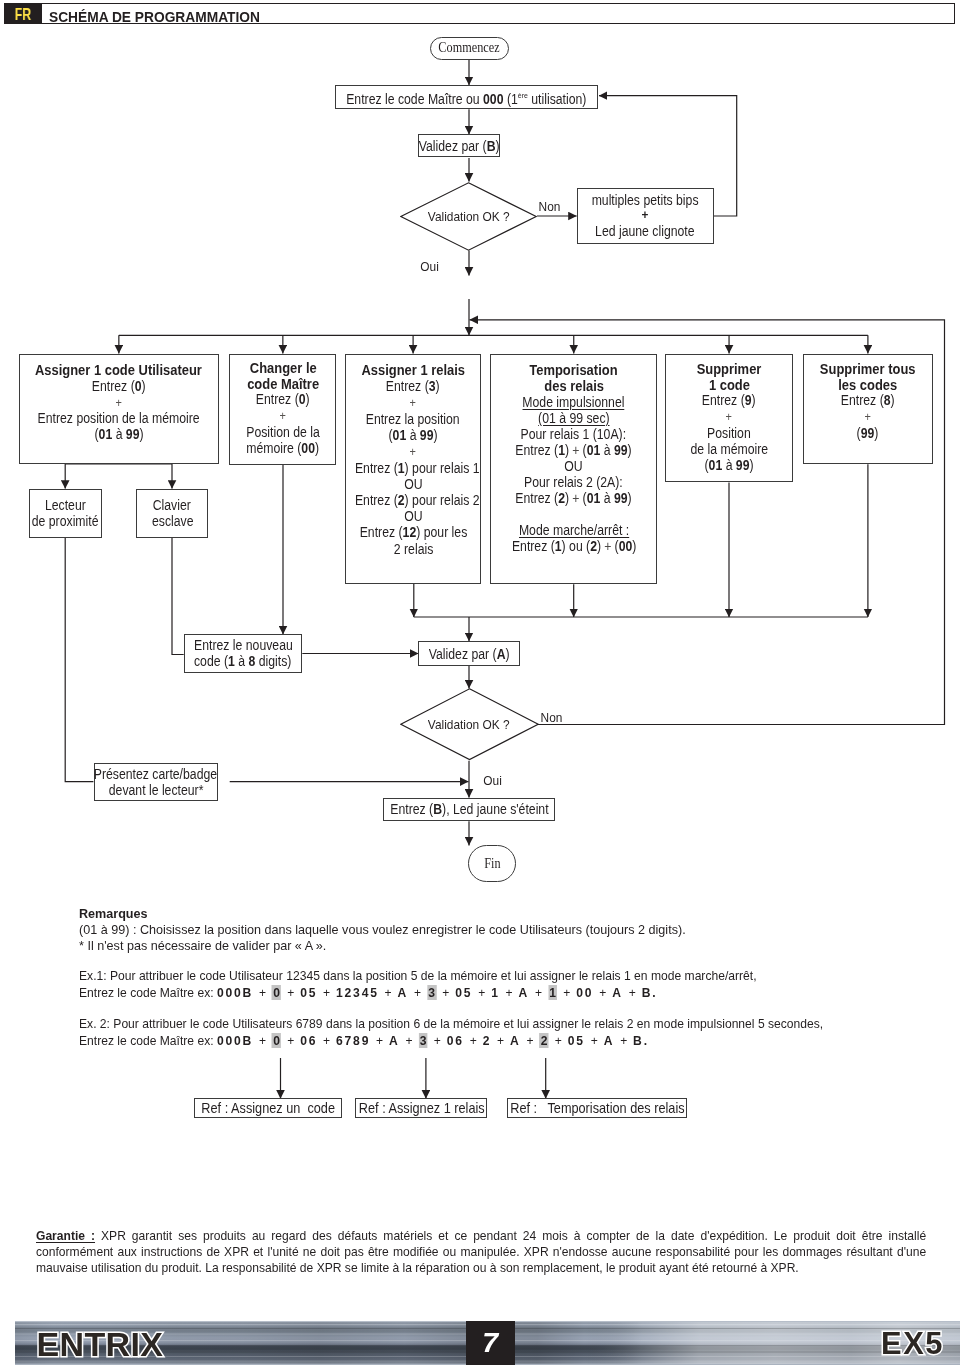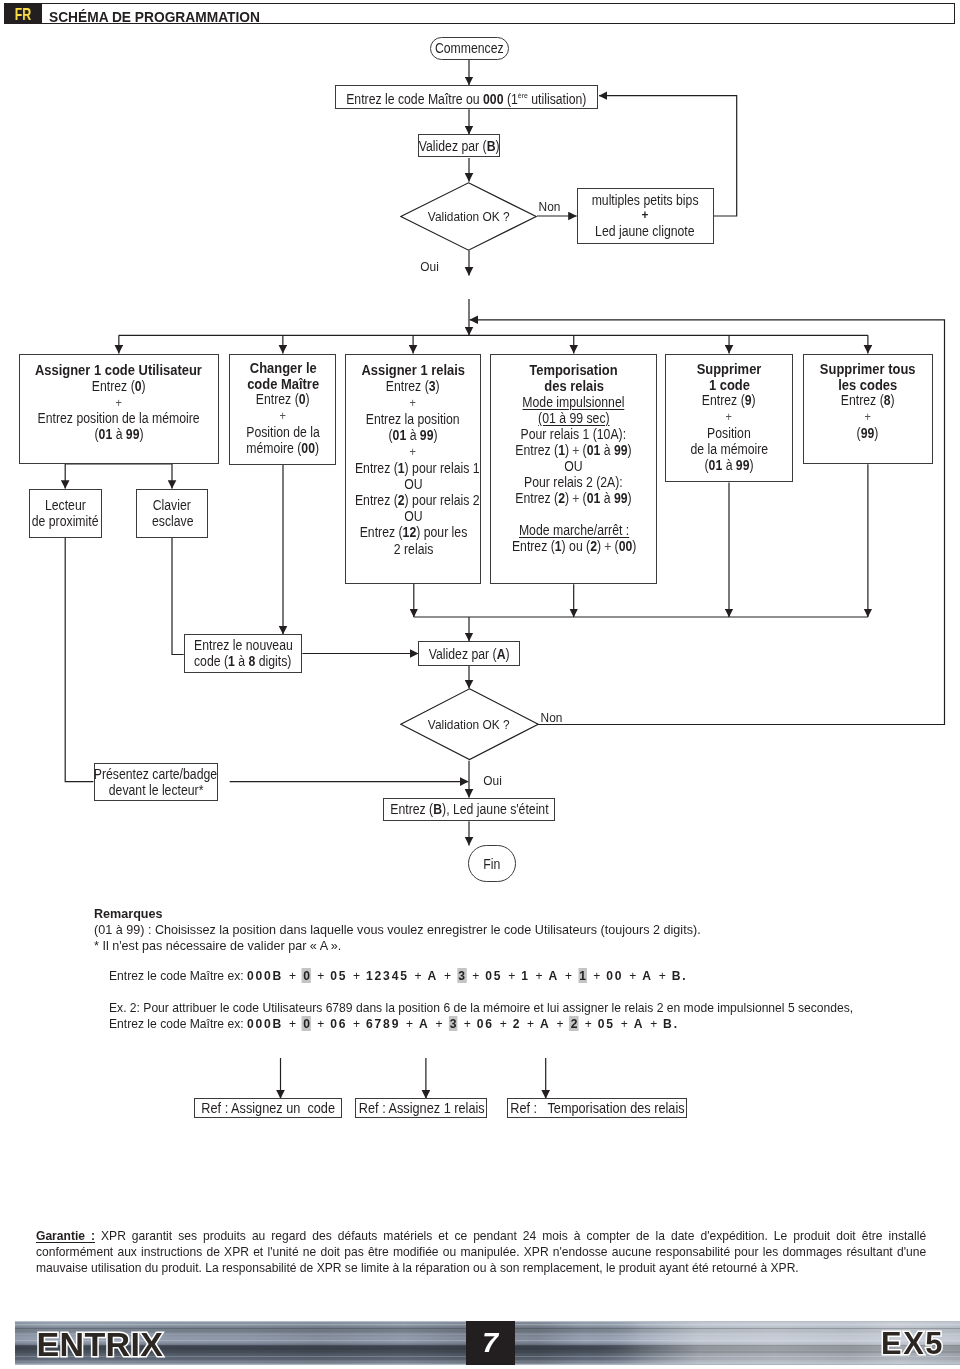--- a/index.html
+++ b/index.html
@@ -23,34 +23,34 @@
   #title-text{padding-left:7.7px;font-weight:bold;font-size:15.2px;position:relative;top:2.2px;
       display:inline-block;transform:scaleX(.906) translateZ(0);transform-origin:left center;color:#231f20;}
 
   
   #chart{left:0;top:0;width:960px;height:1140px;}
   #wires{position:absolute;left:0;top:0;width:960px;height:1140px;}
 
   .node{border:1.1px solid #3b3b3b;background:#fff;
         text-align:center;font-size:14px;line-height:16.05px;}
   .node.vcenter{display:flex;flex-direction:column;align-items:center;justify-content:center;}
-  .node.oval{border-radius:999px;}
+  .node.oval{border-radius:999px;font-family:Liberation Serif, serif;}
   .ttl{font-weight:bold;font-size:14.8px;}
   .ln{white-space:nowrap;display:inline-block;transform:scaleX(.875) translateZ(0);}
   .plus{font-size:12.5px;color:#56524f;}
   .op2{margin:0 8.7px;}
   .op3{margin:0 3.6px;color:#4d4a48;}
   .u{text-decoration:underline;text-underline-offset:1.5px;}
   b{font-weight:bold;}
 
   .lbl{font-size:13.6px;color:#231f20;white-space:nowrap;display:inline-block;transform:scaleX(.875) translateZ(0);}
 
   
   #notes{left:78.5px;top:906px;width:880px;font-size:13.42px;line-height:15.8px;}
-  #notes > div, #notes .ex > div{display:block;margin-left:15px;}
+  #notes > div, #notes .ex > div{display:block;}
   #notes .row{display:inline-block;white-space:nowrap;transform:scaleX(.939) translateZ(0);transform-origin:left center;}
   #notes .h{font-weight:bold;}
   .ex{margin-top:15.0px;font-size:12.9px;line-height:16.4px;}
   .ex .row{transform:scaleX(.95) translateZ(0);}
   .hl{background:#c4c4c4;padding:0 1px;}
   .op{font-weight:normal;margin:0 6.3px;}
   .exline2 b{letter-spacing:1.9px;}
   .exline2 b.hl{letter-spacing:0;padding:0 1.4px;}
 
   
@@ -193,20 +193,21 @@
       </div>
 <div class="abs node oval vcenter" style="left:468px;top:845.4px;width:47.7px;height:37px;">
         <span class="ln">Fin</span>
       </div>
 </div>
 <div class="abs" id="notes">
 <div><span class="row h">Remarques</span></div>
 <div><span class="row">(01 à 99) : Choisissez la position dans laquelle vous voulez enregistrer le code Utilisateurs (toujours 2 digits).</span></div>
 <div><span class="row">* Il n'est pas nécessaire de valider par « A ».</span></div>
 <div class="ex">
+<div><span class="row">Ex.1: Pour attribuer le code Utilisateur 12345 dans la position 5 de la mémoire et lui assigner le relais 1 en mode marche/arrêt,</span></div>
 <div><span class="row exline2"><span>Entrez le code Maître ex: </span><b>000B</b><span class="op">+</span><b class="hl">0</b><span class="op">+</span><b>05</b><span class="op">+</span><b>12345</b><span class="op">+</span><b>A</b><span class="op">+</span><b class="hl">3</b><span class="op">+</span><b>05</b><span class="op">+</span><b>1</b><span class="op">+</span><b>A</b><span class="op">+</span><b class="hl">1</b><span class="op">+</span><b>00</b><span class="op">+</span><b>A</b><span class="op">+</span><b>B.</b></span></div>
 </div>
 <div class="ex">
 <div><span class="row">Ex. 2: Pour attribuer le code Utilisateurs 6789 dans la position 6 de la mémoire et lui assigner le relais 2 en mode impulsionnel 5 secondes,</span></div>
 <div><span class="row exline2"><span>Entrez le code Maître ex: </span><b>000B</b><span class="op">+</span><b class="hl">0</b><span class="op">+</span><b>06</b><span class="op">+</span><b>6789</b><span class="op">+</span><b>A</b><span class="op">+</span><b class="hl">3</b><span class="op">+</span><b>06</b><span class="op">+</span><b>2</b><span class="op">+</span><b>A</b><span class="op">+</span><b class="hl">2</b><span class="op">+</span><b>05</b><span class="op">+</span><b>A</b><span class="op">+</span><b>B.</b></span></div>
 </div>
 </div>
 <div class="abs refbox" style="left:194.2px;top:1098.3px;width:148.3px;">
       <span>Ref : Assignez un  code</span>
     </div>

